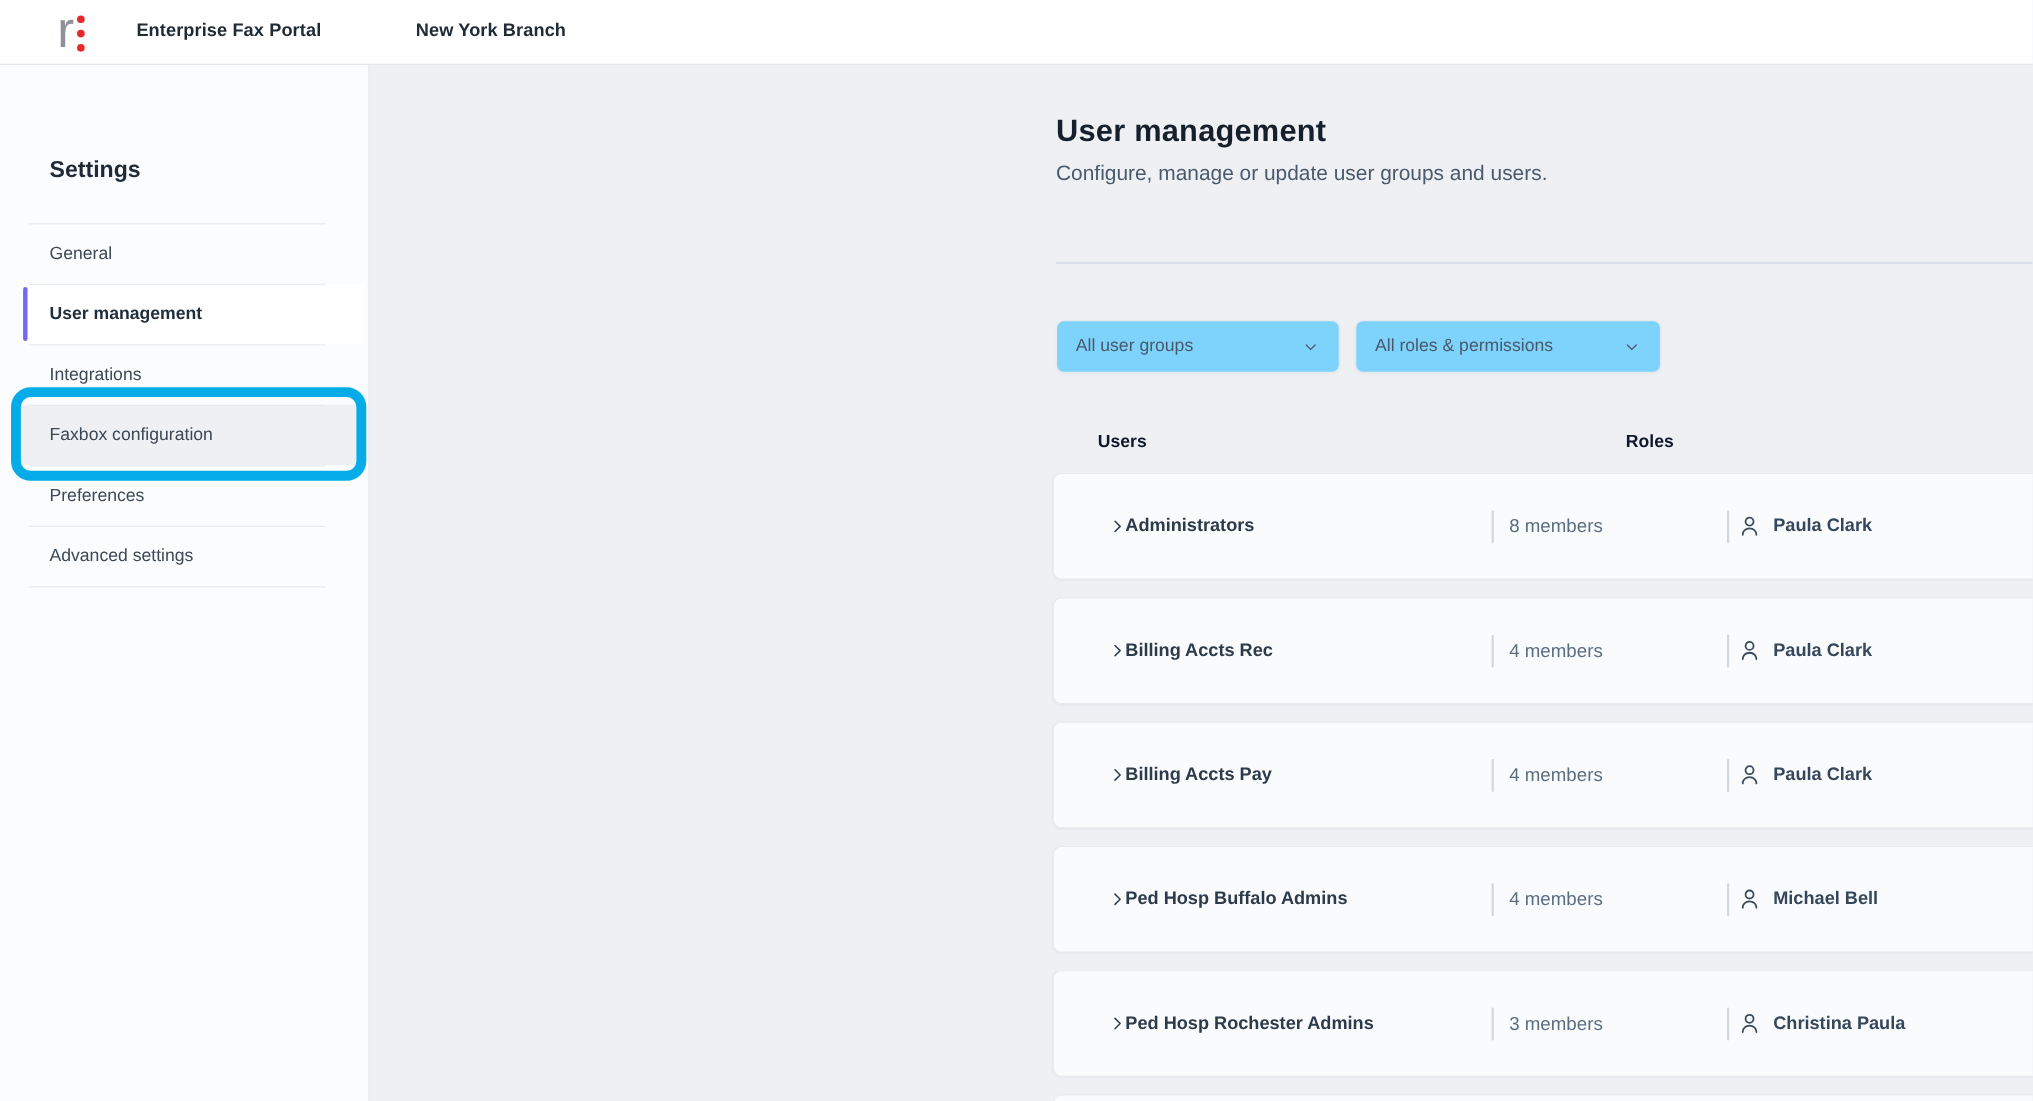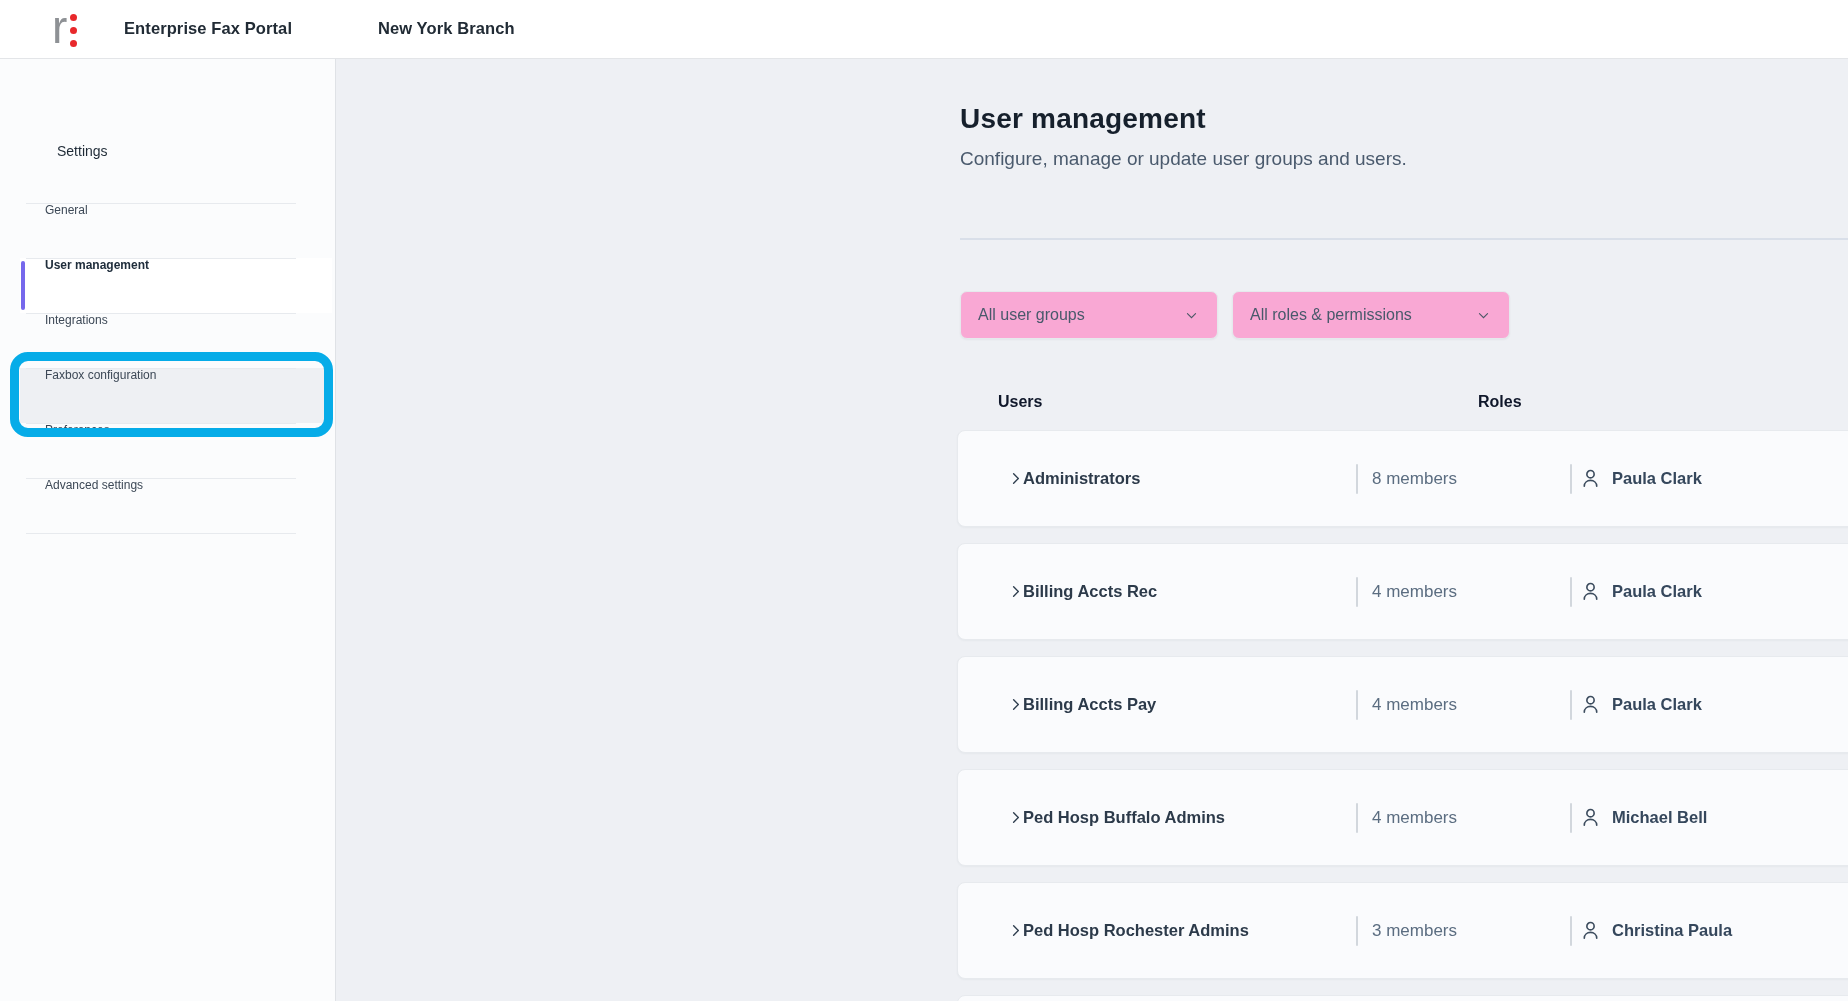--- a/index.html
+++ b/index.html
@@ -34,26 +34,26 @@
   .app-title { left: 124px; }
   .branch-name { left: 378px; }
 
   
   .sidebar {
     position: absolute; left: 0; top: 59px; width: 336px; bottom: 0;
     background: #fbfcfd; border-right: 1px solid #dfe2e6; z-index: 5;
   }
   .sidebar-title {
     position: absolute; top: 84px; left: 45px;
-    font-size: 14px; font-weight: normal; color: #1e2a36; margin-left: 12px;
+    font-size: 21px; font-weight: bold; color: #1e2a36;
   }
   .settings-nav { position: absolute; top: 144px; left: 20px; width: 312px; }
   .nav-item {
-    position: relative; height: 55px; display: flex; align-items: flex-start;
-    padding-left: 25px; font-size: 12px; color: #3c4856; cursor: pointer;
+    position: relative; height: 55px; display: flex; align-items: center;
+    padding-left: 25px; font-size: 16px; color: #3c4856; cursor: pointer;
   }
   .nav-item::after {
     content: ''; position: absolute; top: 0; left: 6px; width: 270px; height: 1px;
     background: #e7eaee;
   }
   .nav-bottom-line { position: relative; height: 1px; }
   .nav-bottom-line::after {
     content: ''; position: absolute; top: 0; left: 6px; width: 270px; height: 1px;
     background: #e7eaee;
   }
@@ -83,21 +83,21 @@
   .page-subtitle {
     position: absolute; left: 624px; top: 89px;
     font-size: 19px; color: #4a5a6d;
   }
   .title-divider {
     position: absolute; left: 624px; right: 0; top: 179px; height: 2px;
     background: #d9dfe9;
   }
   .filters { position: absolute; left: 624px; top: 232px; display: flex; gap: 14px; }
   .filter-btn {
-    height: 48px; background: #f9a8d4; border: 1px solid #e6e9ed; border-radius: 7px;
+    height: 48px; background: #7dd3fc; border: 1px solid #e6e9ed; border-radius: 7px;
     display: flex; align-items: center; justify-content: space-between;
     padding: 0 18px 0 17px; cursor: pointer;
     box-shadow: 0 1px 2px rgba(25,39,60,0.05);
     font-family: "Liberation Sans", sans-serif;
   }
   .filter-btn span { font-size: 16px; color: #49596b; }
   .filter-btn.groups { width: 258px; }
   .filter-btn.roles { width: 278px; }
 
   .th {

